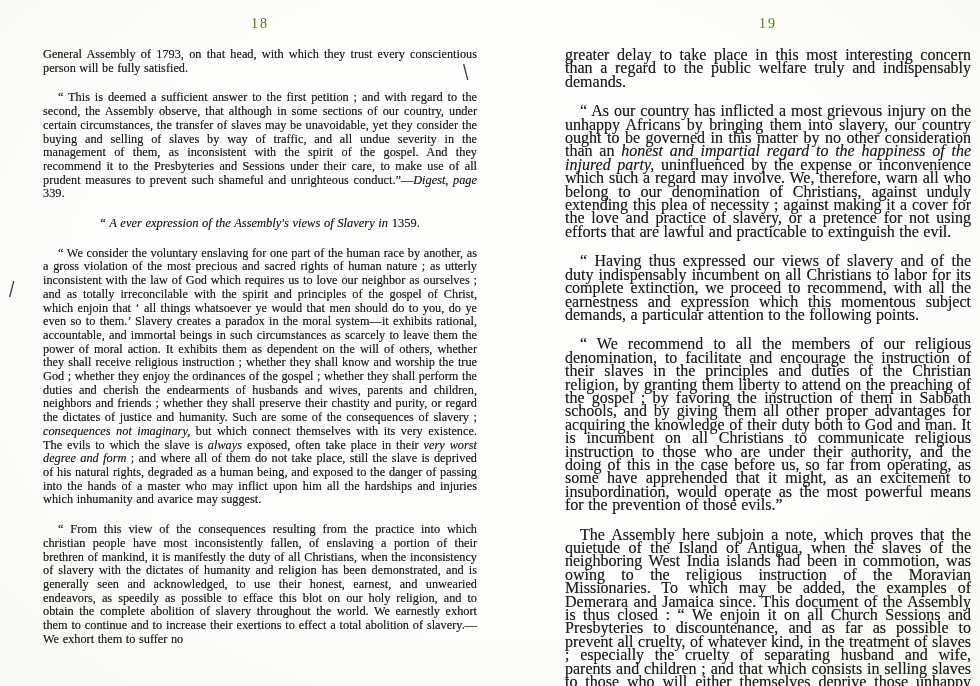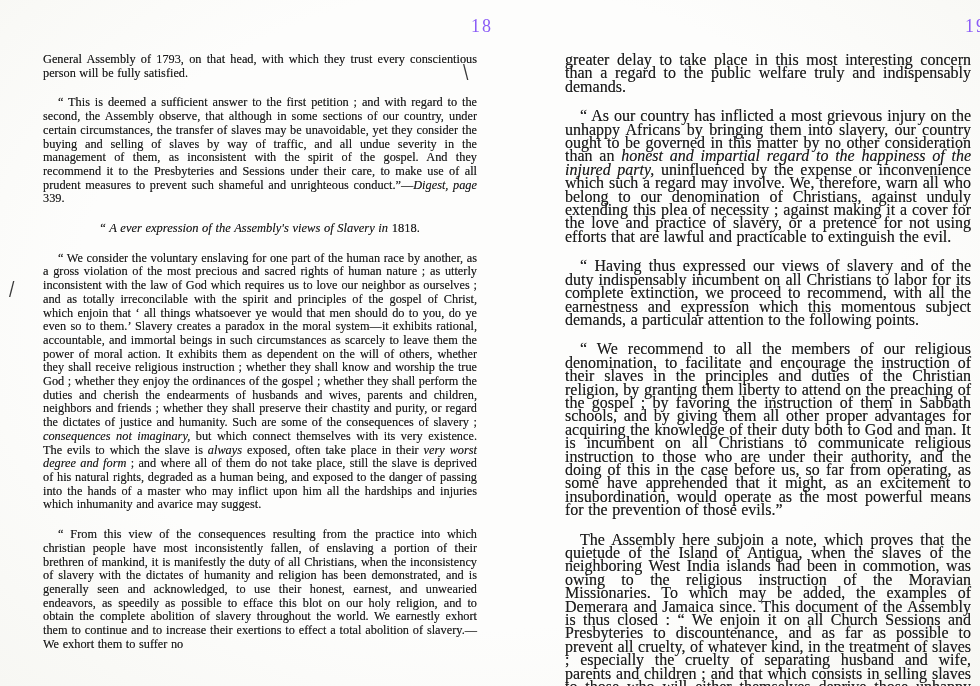--- a/index.html
+++ b/index.html
@@ -22,25 +22,25 @@
   }
   .page-left {
     left: 27px;
     width: 466px;
   }
   .page-right {
     left: 549px;
     width: 438px;
   }
   .page-number {
-    text-align: right;
-    font-size: 18px;
+    text-align: center;
+    font-size: 14px;
     letter-spacing: 2px;
     margin-top: 16px;
-    color: #8b5cf6;
+    color: #4d7c0f;
   }
   .page-text {
     margin-top: 8px;
   }
   .page-text p {
     margin: 16px;
     text-align: justify;
     text-shadow: 0 0 0.4px rgba(20,20,20,0.55);
     word-spacing: 0.5px;
   }
@@ -81,21 +81,21 @@
   }
 </style>
 </head>
 <body>
 
 <div class="page page-left">
   <div class="page-number">18</div>
   <div class="page-text">
       <p class="cont"><span>General Assembly of 1793, on that head, with which they trust every conscientious person will be fully satisfied.</span></p>
       <p class="ind"><span>“ This is deemed a sufficient answer to the first petition ; and with regard to the second, the Assembly observe, that although in some sections of our country, under certain circumstances, the transfer of slaves may be unavoidable, yet they consider the buying and selling of slaves by way of traffic, and all undue severity in the management of them, as inconsistent with the spirit of the gospel.  And they recommend it to the Presbyteries and Sessions under their care, to make use of all prudent measures to prevent such shameful and unrighteous conduct.”—</span><i>Digest, page</i><span> 339.</span></p>
-      <p class="heading"><span>“ </span><i>A ever expression of the Assembly's views of Slavery in</i><span> 1818.</span></p>
+      <p class="heading"><span>“ </span><i>A ever expression of the Assembly's views of Slavery in</i><span> 1359.</span></p>
       <p class="ind"><span>“ We consider the voluntary enslaving for one part of the human race by another, as a gross violation of the most precious and sacred rights of human nature ; as utterly inconsistent with the law of God which requires us to love our neighbor as ourselves ; and as totally irreconcilable with the spirit and principles of the gospel of Christ, which enjoin that ‘ all things whatsoever ye would that men should do to you, do ye even so to them.’  Slavery creates a paradox in the moral system—it exhibits rational, accountable, and immortal beings in such circumstances as scarcely to leave them the power of moral action.  It exhibits them as dependent on the will of others, whether they shall receive religious instruction ; whether they shall know and worship the true God ; whether they enjoy the ordinances of the gospel ; whether they shall perform the duties and cherish the endearments of husbands and wives, parents and children, neighbors and friends ; whether they shall preserve their chastity and purity, or regard the dictates of justice and humanity.  Such are some of the consequences of slavery ; </span><i>consequences not imaginary,</i><span> but which connect themselves with its very existence.  The evils to which the slave is </span><i>always</i><span> exposed, often take place in their </span><i>very worst degree and form</i><span> ; and where all of them do not take place, still the slave is deprived of his natural rights, degraded as a human being, and exposed to the danger of passing into the hands of a master who may inflict upon him all the hardships and injuries which inhumanity and avarice may suggest.</span></p>
       <p class="ind"><span>“ From this view of the consequences resulting from the practice into which christian people have most inconsistently fallen, of enslaving a portion of their brethren of mankind, it is manifestly the duty of all Christians, when the inconsistency of slavery with the dictates of humanity and religion has been demonstrated, and is generally seen and acknowledged, to use their honest, earnest, and unwearied endeavors, as speedily as possible to efface this blot on our holy religion, and to obtain the complete abolition of slavery throughout the world.  We earnestly exhort them to continue and to increase their exertions to effect a total abolition of slavery.—We exhort them to suffer no</span></p>
     </div>
 </div>
 
 <div class="page page-right">
   <div class="page-number">19</div>
   <div class="page-text">
       <p class="cont"><span>greater delay to take place in this most interesting concern than a regard to the public welfare truly and indispensably demands.</span></p>
       <p class="ind"><span>“ As our country has inflicted a most grievous injury on the unhappy Africans by bringing them into slavery, our country ought to be governed in this matter by no other consideration than an </span><i>honest and impartial regard to the happiness of the injured party,</i><span> uninfluenced by the expense or inconvenience which such a regard may involve.  We, therefore, warn all who belong to our denomination of Christians, against unduly extending this plea of necessity ; against making it a cover for the love and practice of slavery, or a pretence for not using efforts that are lawful and practicable to extinguish the evil.</span></p>

